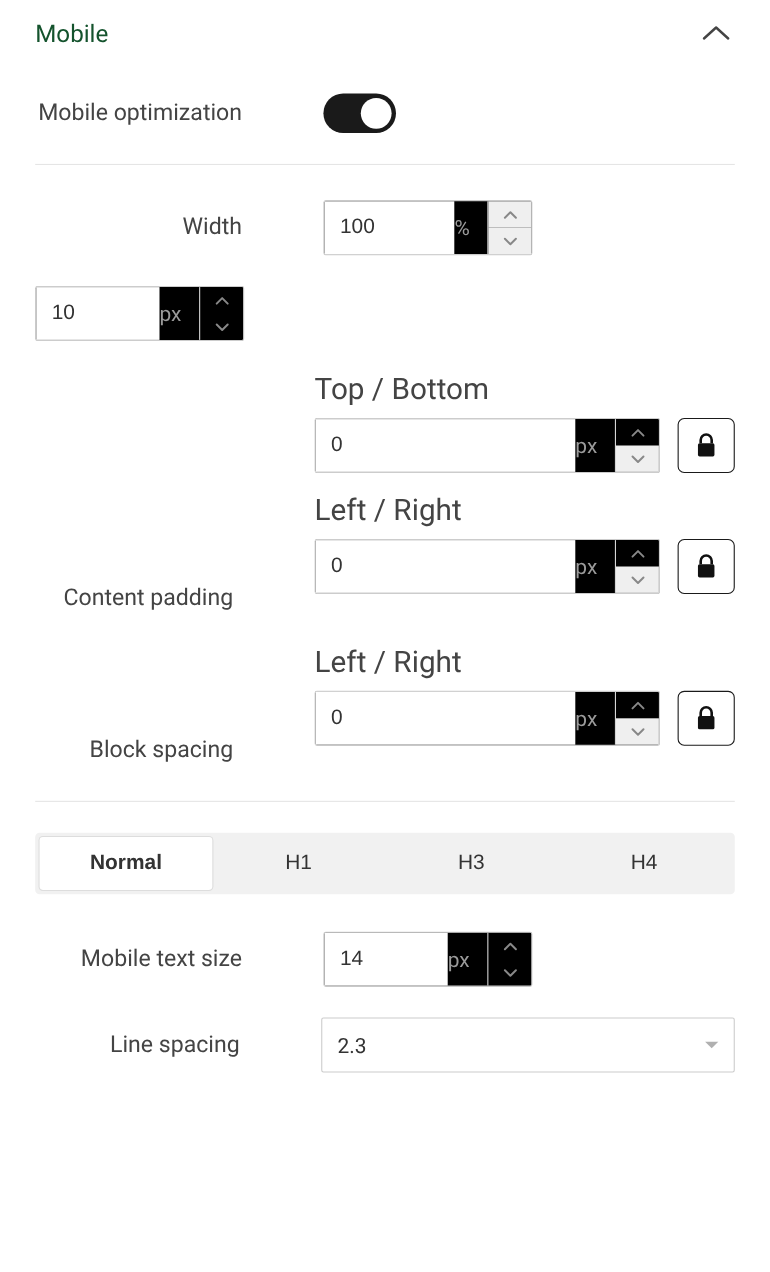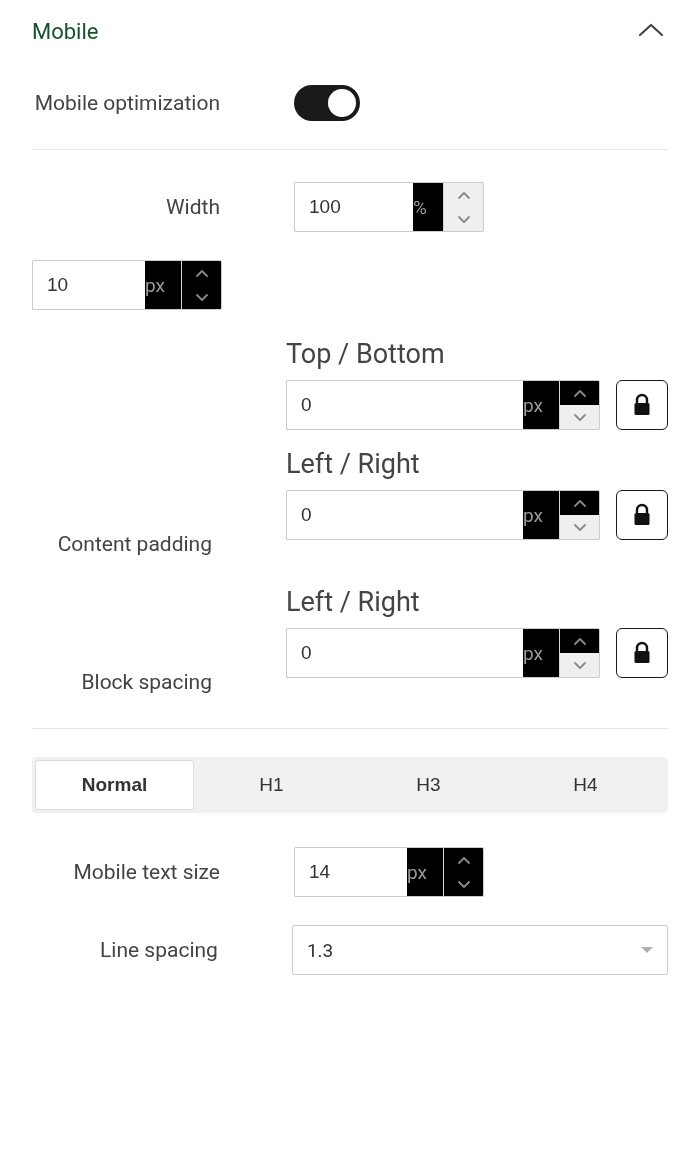--- a/index.html
+++ b/index.html
@@ -347,18 +347,18 @@
               <path d="M2 2 L7 7 L12 2" stroke="#888" stroke-width="1.8" fill="none" stroke-linecap="round" stroke-linejoin="round"></path>
             </svg>
           </button>
       </div>
     </div>
   </div>
 
   <div class="field-row">
     <div class="field-label">Line spacing</div>
     <div class="select">
-      <div class="select-value">1.3</div>
+      <div class="select-value">2.3</div>
       <div class="select-caret"></div>
     </div>
   </div>
 
 </div>
 
 </body></html>

